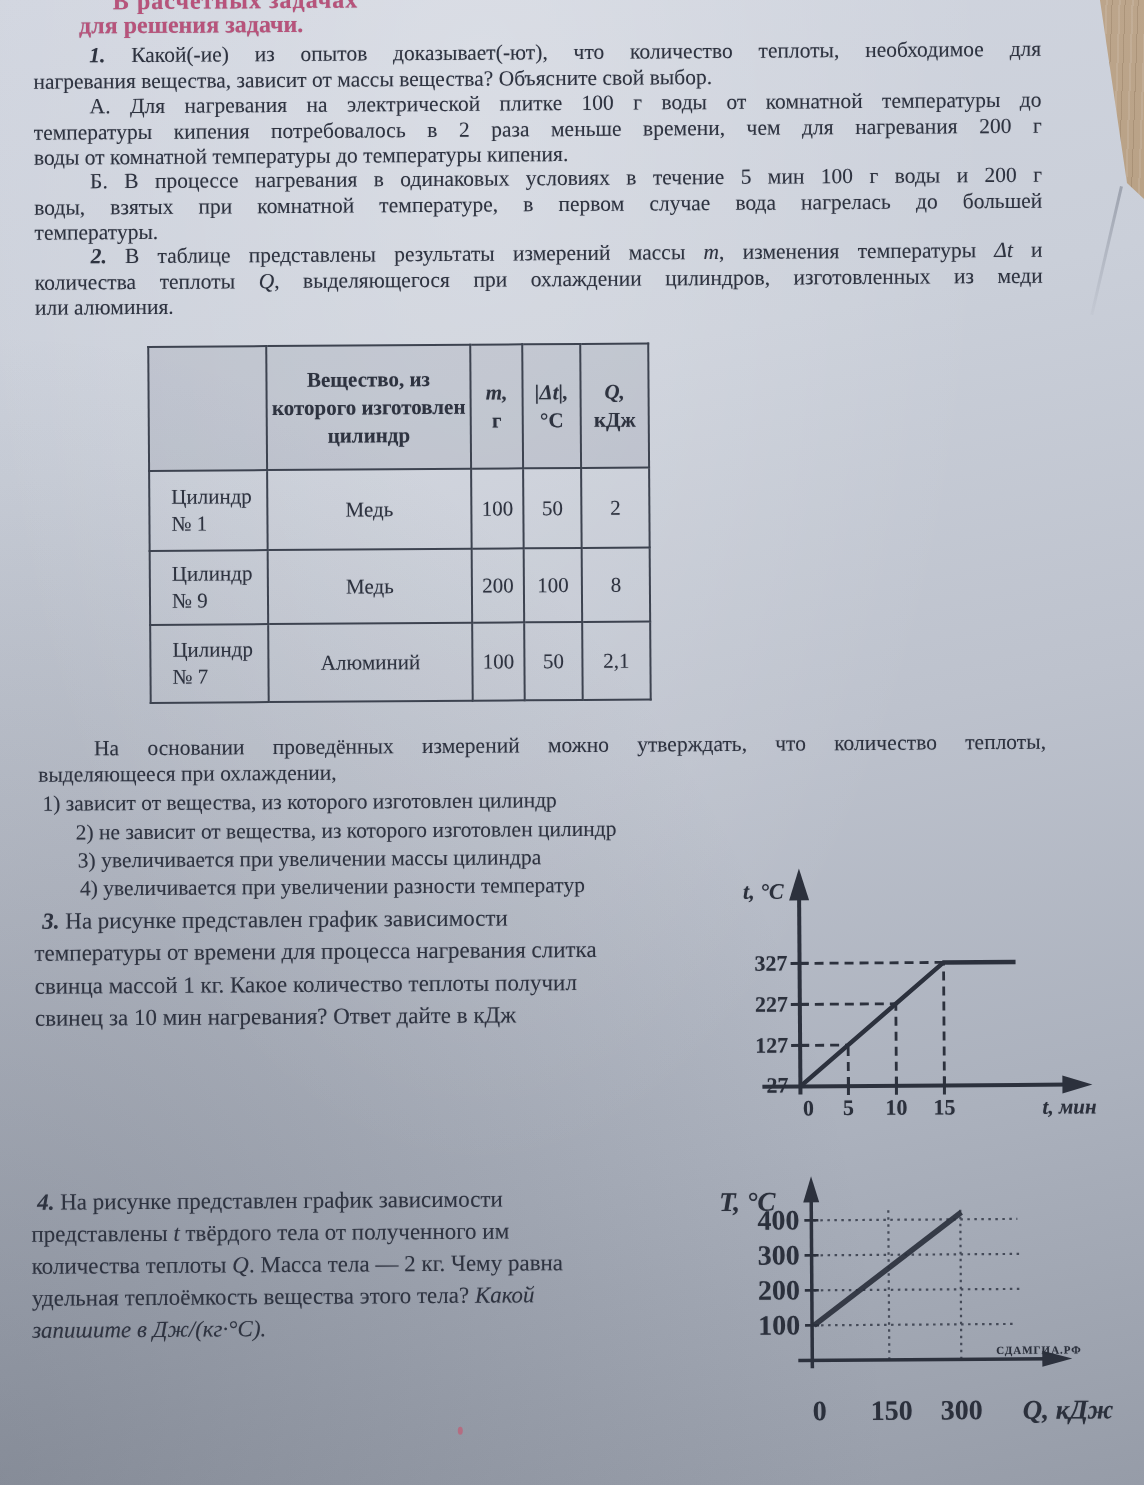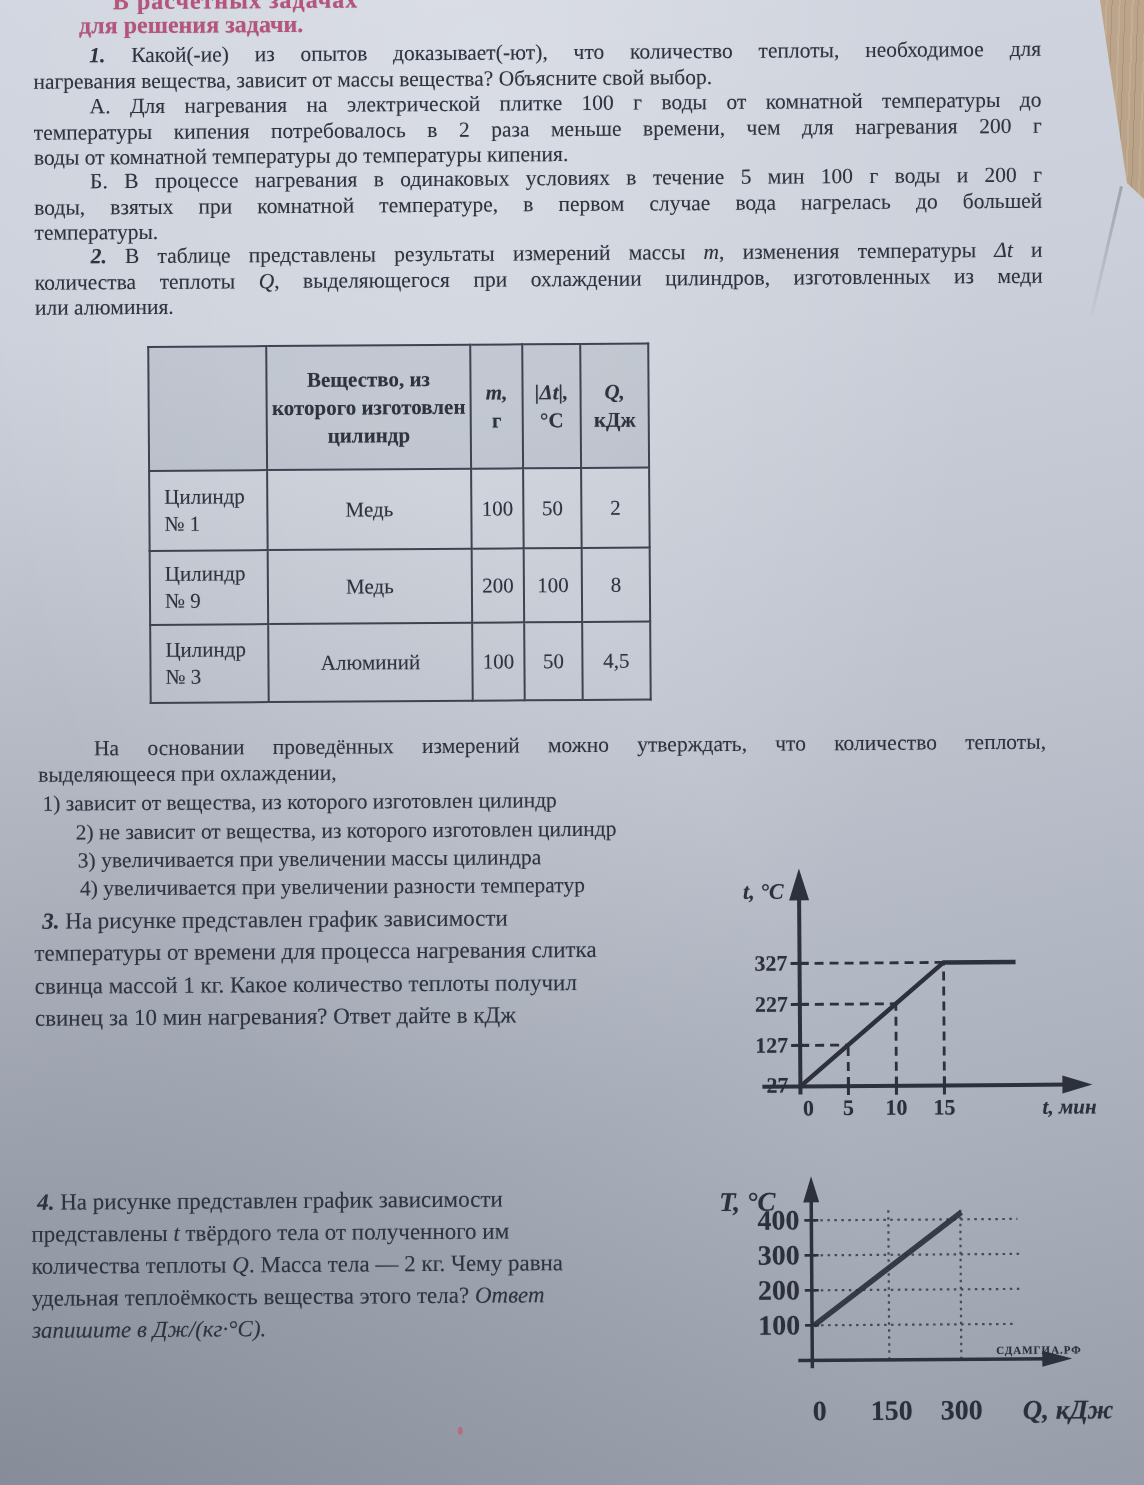--- a/index.html
+++ b/index.html
@@ -41,21 +41,21 @@
   .fill{text-align:justify;text-align-last:justify;}
   .bi{font-weight:bold;font-style:italic;}
   .it{font-style:italic;}
   .opt{position:absolute;font-size:21.5px;white-space:nowrap;}
 
   .tablewrap{position:absolute;left:150px;top:343px;}
   table{border-collapse:collapse;table-layout:fixed;}
   td{border:2.5px solid #3d4350;font-size:21px;text-align:center;vertical-align:middle;
      padding:2px 4px;}
   tr.hdr td{font-weight:bold;background:rgba(118,126,144,.17);height:118px;line-height:28px;}
-  td.lbl{text-align:left;padding-left:14px;line-height:27px;}
+  td.lbl{text-align:left;padding-left:21px;line-height:27px;}
   .r1{height:80px}.r2{height:74px}.r3{height:78px}
 
   .qbig{position:absolute;font-size:23px;line-height:32.4px;}
   svg text{font-family:"Liberation Serif", serif;fill:#2b303c;font-weight:bold;}
   .stray{position:absolute;left:453px;top:1426px;width:5px;height:8px;border-radius:50%;
          background:rgba(198,86,110,.65);}
 </style>
 </head>
 <body>
 
@@ -133,25 +133,25 @@
         <td>2</td>
       </tr>
       <tr class="r2">
         <td class="lbl">Цилиндр № 9</td>
         <td>Медь</td>
         <td>200</td>
         <td>100</td>
         <td>8</td>
       </tr>
       <tr class="r3">
-        <td class="lbl">Цилиндр № 3</td>
+        <td class="lbl">Цилиндр № 7</td>
         <td>Алюминий</td>
         <td>100</td>
         <td>50</td>
-        <td>4,5</td>
+        <td>2,1</td>
       </tr>
     </tbody>
       </table>
   </div>
 
   <div class="par" style="top:733px;">
     <div class="ln indent fill">На основании проведённых измерений можно утверждать, что количество теплоты,</div>
     <div class="ln">выделяющееся при охлаждении,</div>
   </div>
 
@@ -200,21 +200,21 @@
     <text x="120" y="251" font-size="22" text-anchor="middle">5</text>
     <text x="168" y="251" font-size="22" text-anchor="middle">10</text>
     <text x="216" y="251" font-size="22" text-anchor="middle">15</text>
     <text x="314" y="251" font-size="21" font-style="italic">t, мин</text>
   </svg>
 
   <div class="qbig" style="left:28px;top:1183px;width:700px;line-height:32px;">
     <div><span class="bi" style="padding-left:6px;">4.</span><span> На рисунке представлен график зависимости</span></div>
     <div><span>представлены </span><span class="it">t</span><span> твёрдого тела от полученного им</span></div>
     <div><span>количества теплоты </span><span class="it">Q</span><span>. Масса тела — 2 кг. Чему равна</span></div>
-    <div><span>удельная теплоёмкость вещества этого тела? </span><span class="it">Ответ</span></div>
+    <div><span>удельная теплоёмкость вещества этого тела? </span><span class="it">Какой</span></div>
     <div class="it">запишите в Дж/(кг·°C).</div>
   </div>
 
   <svg class="abs" style="left:696px;top:1170px;" width="440" height="300" viewBox="0 0 440 300">
     <g stroke="#343a48" stroke-width="2.2" stroke-dasharray="2.5 4.5" fill="none" opacity="0.85">
       <line x1="114" y1="52" x2="318" y2="52"></line>
       <line x1="114" y1="87" x2="322" y2="87"></line>
       <line x1="114" y1="122" x2="320" y2="122"></line>
       <line x1="114" y1="157" x2="316" y2="157"></line>
       <line x1="189" y1="192" x2="189" y2="40"></line>

